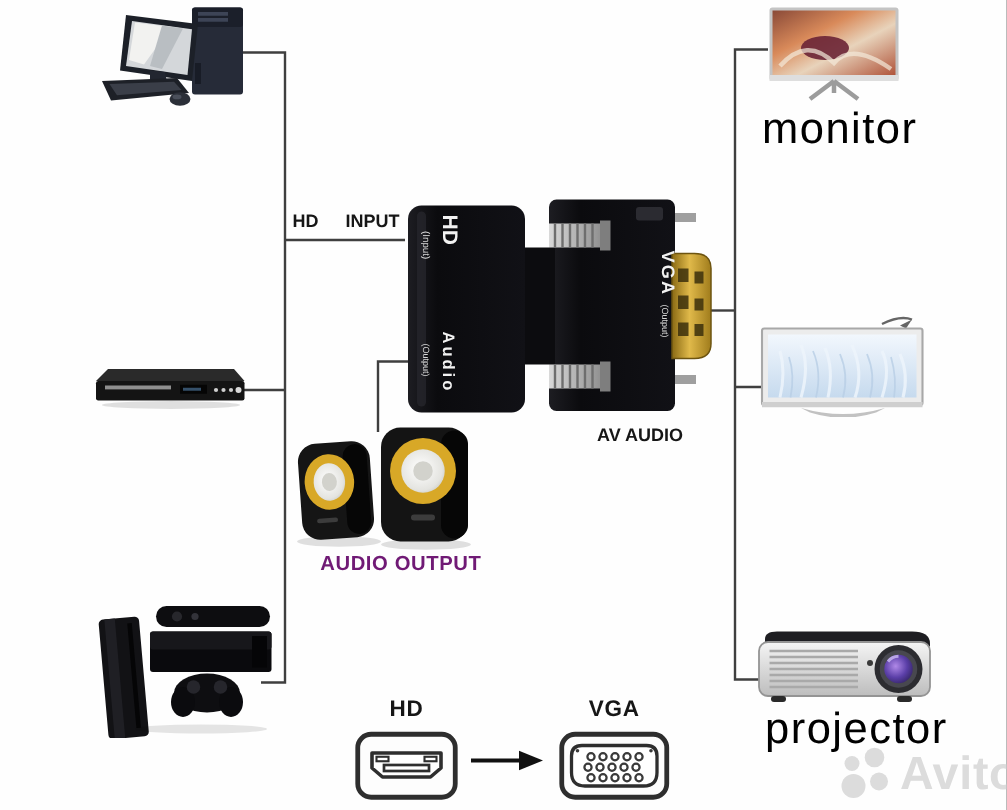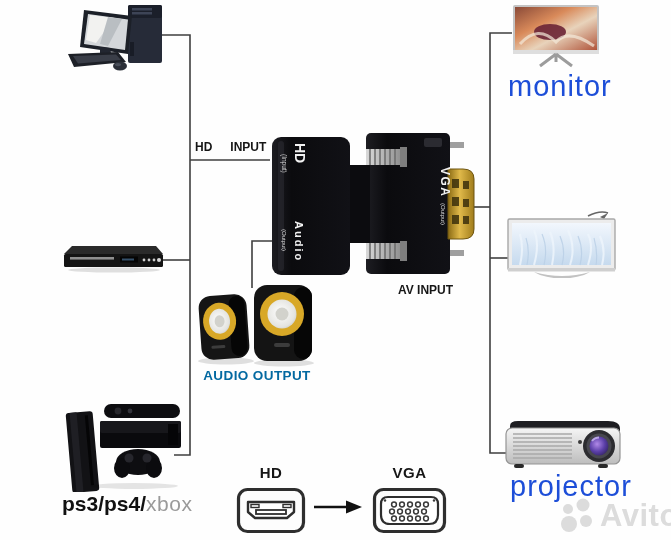--- a/index.html
+++ b/index.html
@@ -2,23 +2,23 @@
 <html><head>
 <meta charset="utf-8">
 <style>
   html,body{margin:0;padding:0;background:#888;}
   #stage{
     position:relative;width:671px;height:540px;background:#fefefe;
     font-family:"Liberation Sans",sans-serif;overflow:hidden;margin:0 auto;
   }
   .abs{position:absolute;}
   .dev-label{color:#161616;font-weight:bold;font-size:15px;text-align:center;letter-spacing:.2px;}
-  .light-label{color:#1d4ed8;font-weight:400;font-size:29px;letter-spacing:1px;}
+  .light-label{color:#000000;font-weight:400;font-size:29px;letter-spacing:1px;}
   .wire-label{color:#161616;font-weight:bold;font-size:12px;white-space:nowrap;}
-  .audio-label{color:#0369a1;font-weight:bold;font-size:13.5px;letter-spacing:.4px;text-align:center;}
+  .audio-label{color:#701a75;font-weight:bold;font-size:13.5px;letter-spacing:.4px;text-align:right;}
   .legend-label{color:#161616;font-weight:bold;font-size:15px;text-align:center;letter-spacing:.5px;}
   .consoles-label{white-space:nowrap;font-size:21px;}
   .consoles-label .bold-part{font-weight:bold;color:#111;}
   .consoles-label .light-part{font-weight:400;color:#9a9a9a;letter-spacing:.5px;}
   .gap{display:inline-block;width:18px;}
   #watermark{display:flex;align-items:center;gap:2px;color:#dcdcdc;font-weight:bold;font-size:31px;letter-spacing:.5px;}
   svg{display:block;}
   svg text{font-family:"Liberation Sans",sans-serif;}
 </style>
 </head>
@@ -80,23 +80,20 @@
       <rect x="17" y="16" width="7" height="80" fill="#1f1f24"></rect>
       <rect x="32" y="20" width="3" height="70" fill="#050506"></rect>
     </g>
     <ellipse cx="82" cy="66" rx="22" ry="13" fill="#0e0e11"></ellipse>
     <ellipse cx="66" cy="72" rx="8" ry="10" fill="#0b0b0e"></ellipse>
     <ellipse cx="98" cy="72" rx="8" ry="10" fill="#0b0b0e"></ellipse>
     <circle cx="73" cy="62" r="4.5" fill="#26262c"></circle>
     <circle cx="91" cy="62" r="4.5" fill="#26262c"></circle>
     <ellipse cx="78" cy="90" rx="44" ry="3" fill="#000" opacity="0.10"></ellipse>
   </svg>
-  <div class="abs consoles-label" style="left:62px;top:492px">
-    <span class="bold-part">ps3/ps4/</span><span class="light-part">xbox</span>
-  </div>
 
   <svg class="abs" style="left:508px;top:4px" width="96" height="64" viewBox="0 0 96 64">
     <defs>
       <linearGradient id="mon" x1="0" y1="0" x2="1" y2="1">
         <stop offset="0" stop-color="#8a4a38"></stop>
         <stop offset="0.35" stop-color="#d98a5a"></stop>
         <stop offset="0.6" stop-color="#e8d3bb"></stop>
         <stop offset="1" stop-color="#b0543a"></stop>
       </linearGradient>
     </defs>
@@ -240,21 +237,21 @@
     <text transform="translate(24,27) rotate(90)" font-size="6.5" fill="#d8d8d8">(Input)</text>
     <text transform="translate(37,94) rotate(90)" font-size="11" font-weight="bold" letter-spacing="2" fill="#f2f2f2">Audio</text>
     <text transform="translate(24,102) rotate(90)" font-size="6" fill="#d8d8d8">(Output)</text>
     <text transform="translate(183,40) rotate(90)" font-size="12" font-weight="bold" letter-spacing="1.5" fill="#f2f2f2">VGA</text>
     <text transform="translate(183,76) rotate(90)" font-size="6" fill="#d8d8d8">(Output)</text>
   </svg>
 
   <div class="abs wire-label" style="left:195px;top:140px">
     <span>HD</span><span class="gap"></span><span>INPUT</span>
   </div>
-  <div class="abs wire-label" style="left:398px;top:283px">AV INPUT</div>
+  <div class="abs wire-label" style="left:398px;top:283px">AV AUDIO</div>
 
   <svg class="abs" style="left:190px;top:281px" width="130" height="86" viewBox="0 0 130 86">
     <defs>
       <radialGradient id="cone" cx="0.45" cy="0.45" r="0.7">
         <stop offset="0" stop-color="#ffffff"></stop>
           <stop offset="0.7" stop-color="#e4e4e0"></stop>
           <stop offset="1" stop-color="#bdbdb8"></stop>
       </radialGradient>
     </defs>
     <ellipse cx="36" cy="80" rx="28" ry="3.5" fill="#000" opacity="0.12"></ellipse>

